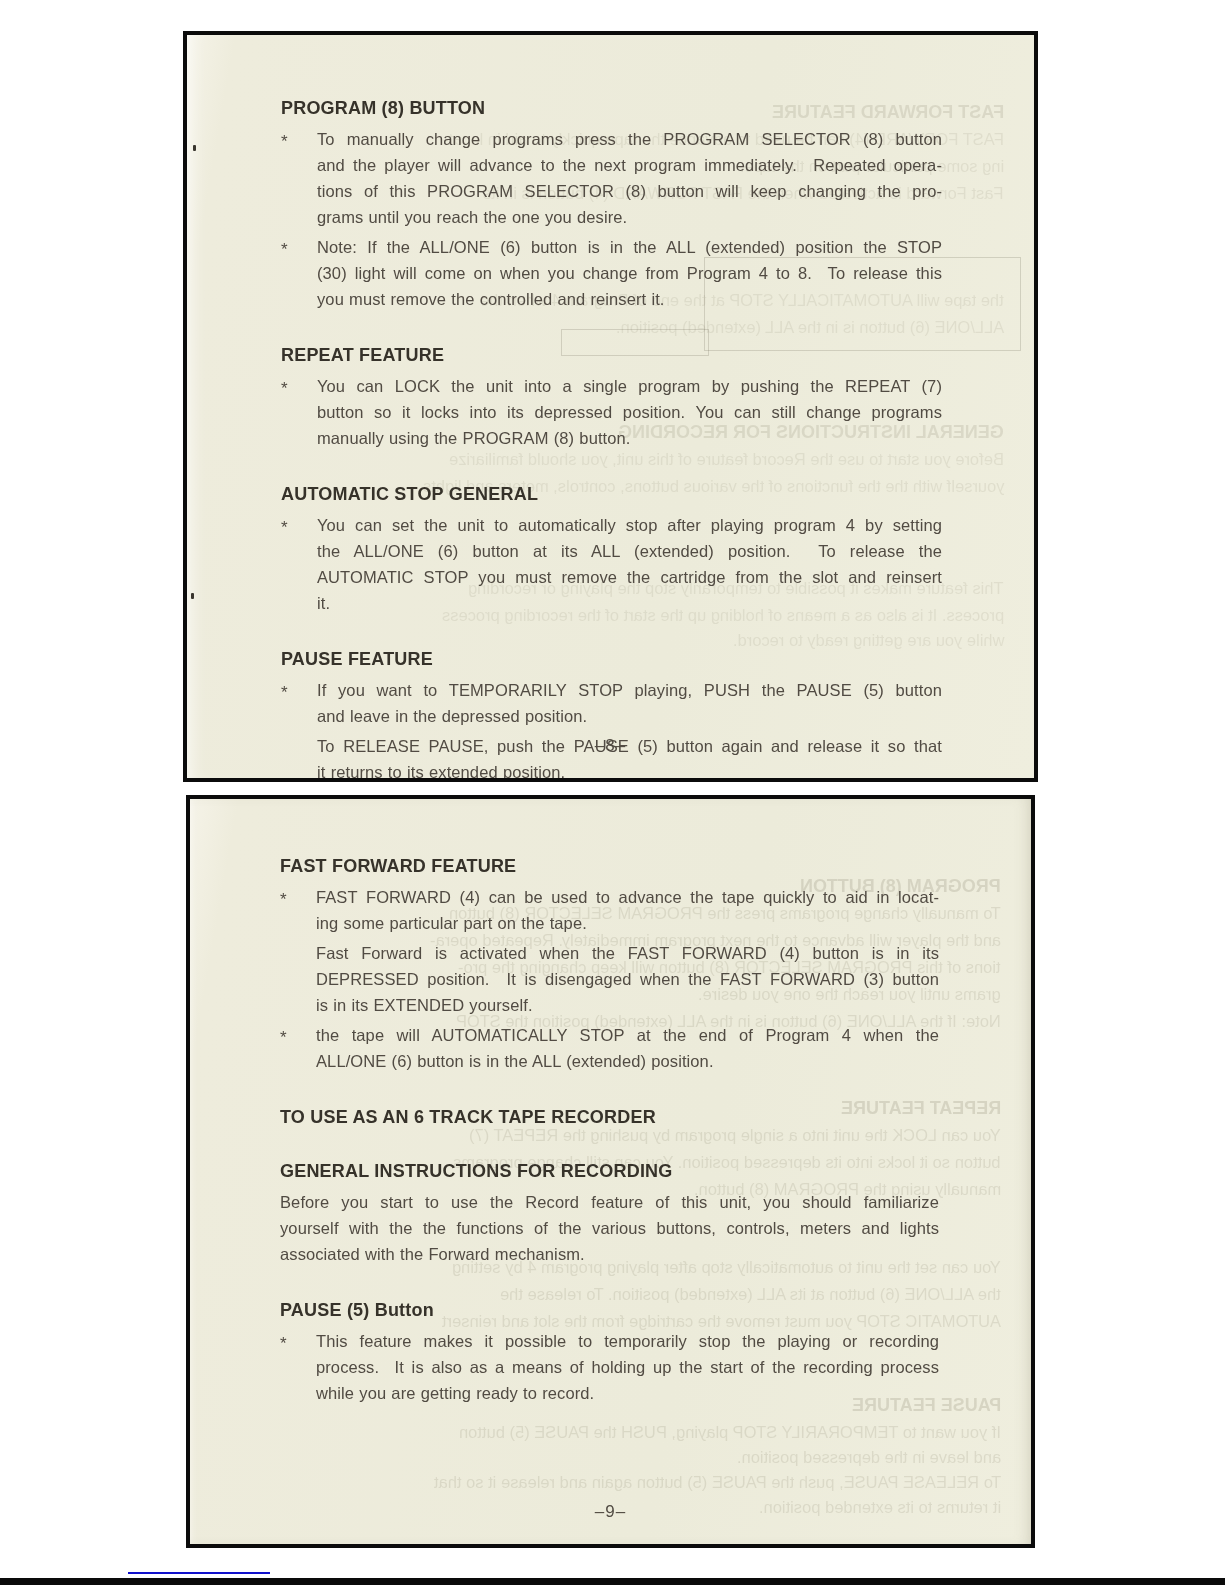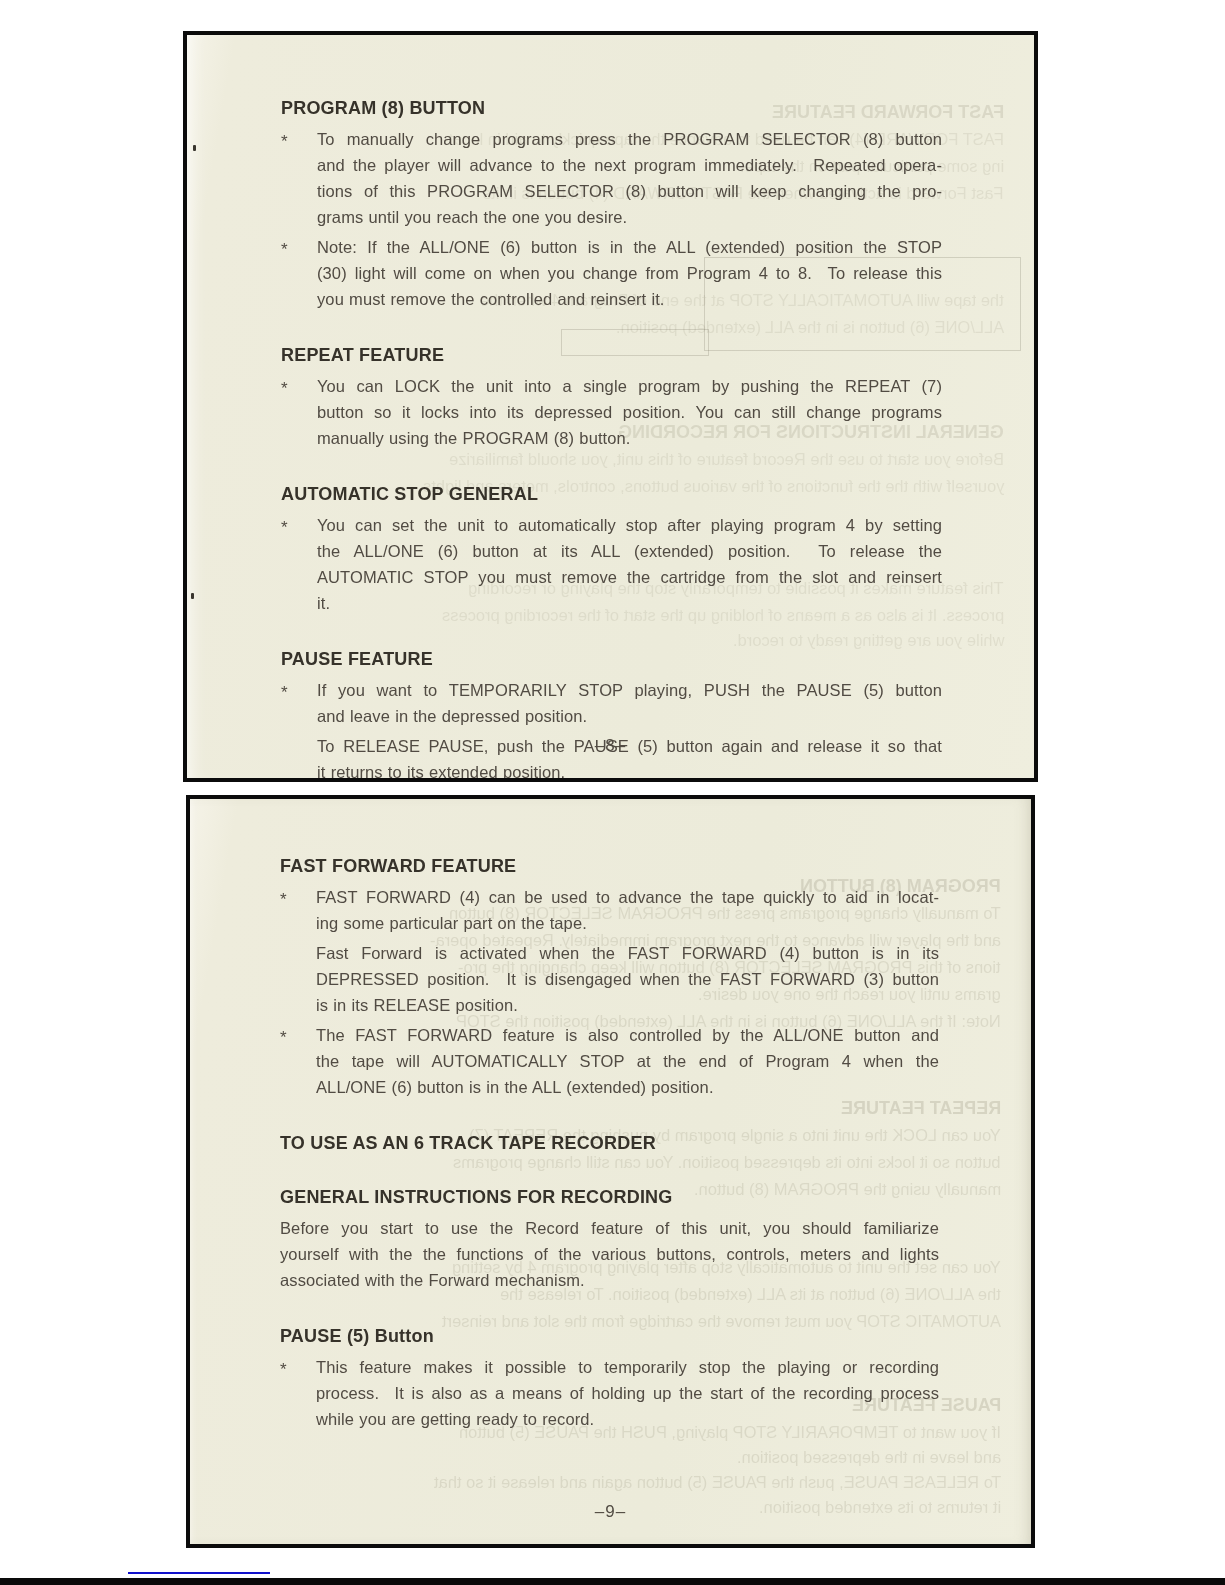--- a/index.html
+++ b/index.html
@@ -158,27 +158,26 @@
           <div class="textblock">
             <div class="line">FAST FORWARD (4) can be used to advance the tape quickly to aid in locat-</div>
             <div class="line last">ing some particular part on the tape.</div>
           </div>
         </div>
         <div class="item cont">
           <div class="bullet-col">*</div>
           <div class="textblock">
             <div class="line">Fast Forward is activated when the FAST FORWARD (4) button is in its</div>
             <div class="line">DEPRESSED position.  It is disengaged when the FAST FORWARD (3) button</div>
-            <div class="line last">is in its RELEASE position.</div>
-          </div>
-        </div>
-        <div class="item bullet">
-          <div class="bullet-col">*</div>
-          <div class="textblock">
-            <div class="line">The FAST FORWARD feature is also controlled by the ALL/ONE button and</div>
+            <div class="line last">is in its EXTENDED yourself.</div>
+          </div>
+        </div>
+        <div class="item bullet">
+          <div class="bullet-col">*</div>
+          <div class="textblock">
             <div class="line">the tape will AUTOMATICALLY STOP at the end of Program 4 when the</div>
             <div class="line last">ALL/ONE (6) button is in the ALL (extended) position.</div>
           </div>
         </div>
       </div>
       <div class="section">
         <div class="heading">TO USE AS AN 6 TRACK TAPE RECORDER</div>
       </div>
       <div class="section">
         <div class="heading">GENERAL INSTRUCTIONS FOR RECORDING</div>

